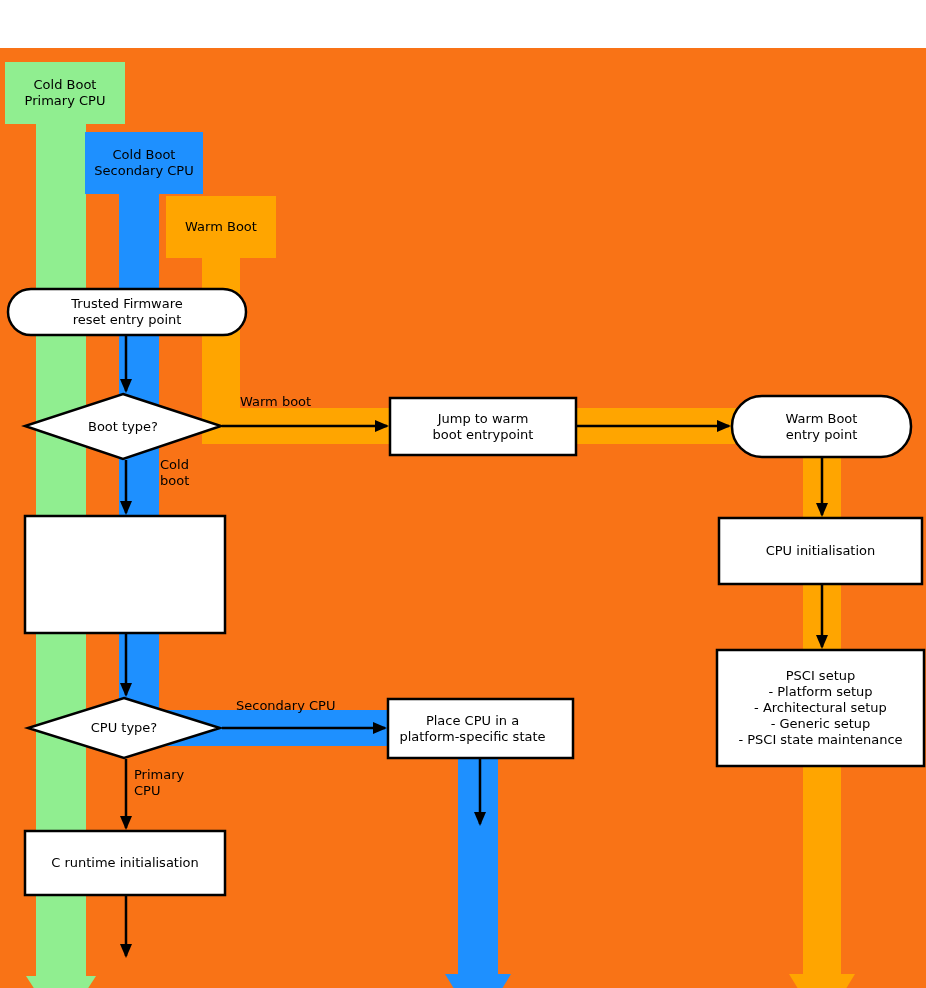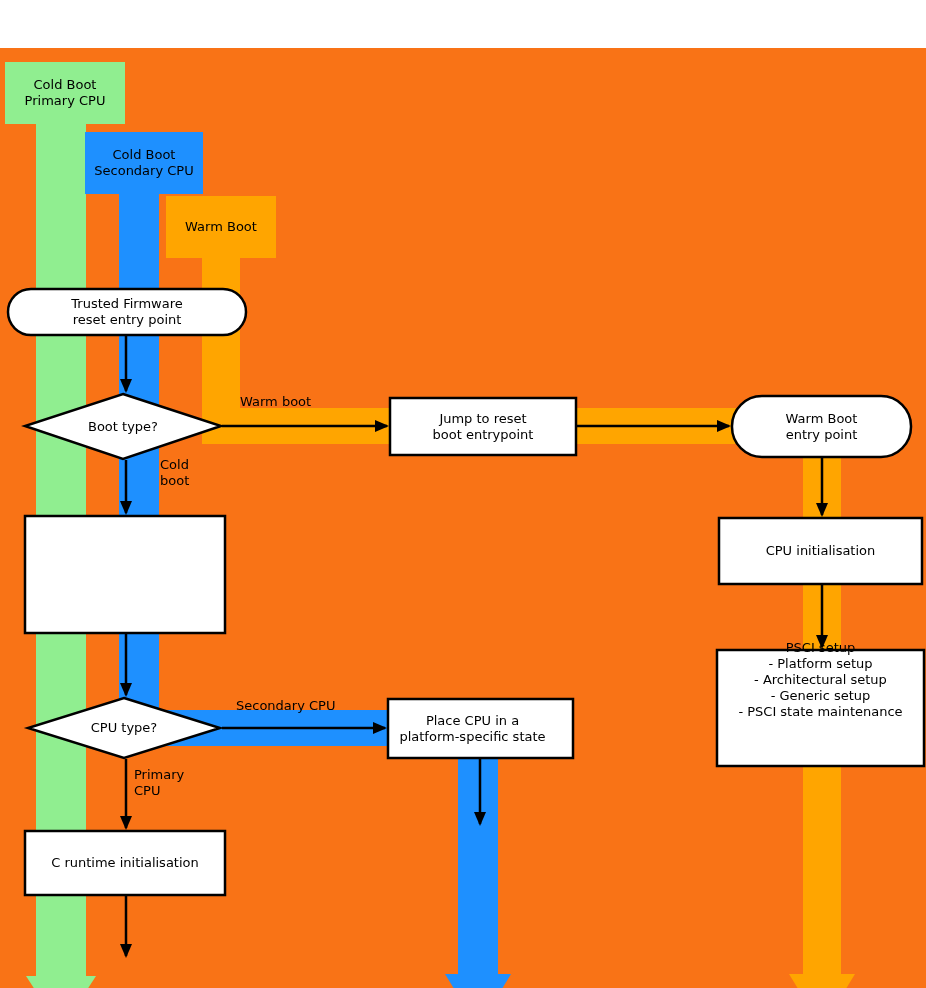--- a/index.html
+++ b/index.html
@@ -96,30 +96,30 @@
 
   <div class="txt" style="left:5px; top:14px; width:120px; height:62px;">Cold Boot
 Primary CPU</div>
   <div class="txt" style="left:85px; top:84px; width:118px; height:62px;">Cold Boot
 Secondary CPU</div>
   <div class="txt" style="left:166px; top:148px; width:110px; height:62px;">Warm Boot</div>
 
   <div class="txt" style="left:8px; top:241px; width:238px; height:46px;">Trusted Firmware
 reset entry point</div>
   <div class="txt" style="left:25px; top:346px; width:196px; height:65px;">Boot type?</div>
-  <div class="txt" style="left:390px; top:350px; width:186px; height:57px;">Jump to reset
+  <div class="txt" style="left:390px; top:350px; width:186px; height:57px;">Jump to warm
 boot entrypoint</div>
   <div class="txt" style="left:732px; top:348px; width:179px; height:61px;">Warm Boot
 entry point</div>
   <div class="txt" style="left:28px; top:650px; width:192px; height:60px;">CPU type?</div>
   <div class="txt" style="left:380px; top:651px; width:185px; height:59px;">Place CPU in a
 platform-specific state</div>
   <div class="txt" style="left:25px; top:783px; width:200px; height:64px;">C runtime initialisation</div>
   <div class="txt" style="left:719px; top:470px; width:203px; height:66px;border-radius:31px;">CPU initialisation</div>
-  <div class="txt" style="left:717px; top:574px; width:207px; height:116px;">PSCI setup
+  <div class="txt" style="left:717px; top:602px; width:207px; height:116px;">PSCI setup
 - Platform setup
 - Architectural setup
 - Generic setup
 - PSCI state maintenance</div>
 
   <div class="edge-lbl" style="left:240px; top:346px;">Warm boot</div>
   <div class="edge-lbl" style="left:160px; top:409px;">Cold
 boot</div>
   <div class="edge-lbl" style="left:236px; top:650px;">Secondary CPU</div>
   <div class="edge-lbl" style="left:134px; top:719px;">Primary

